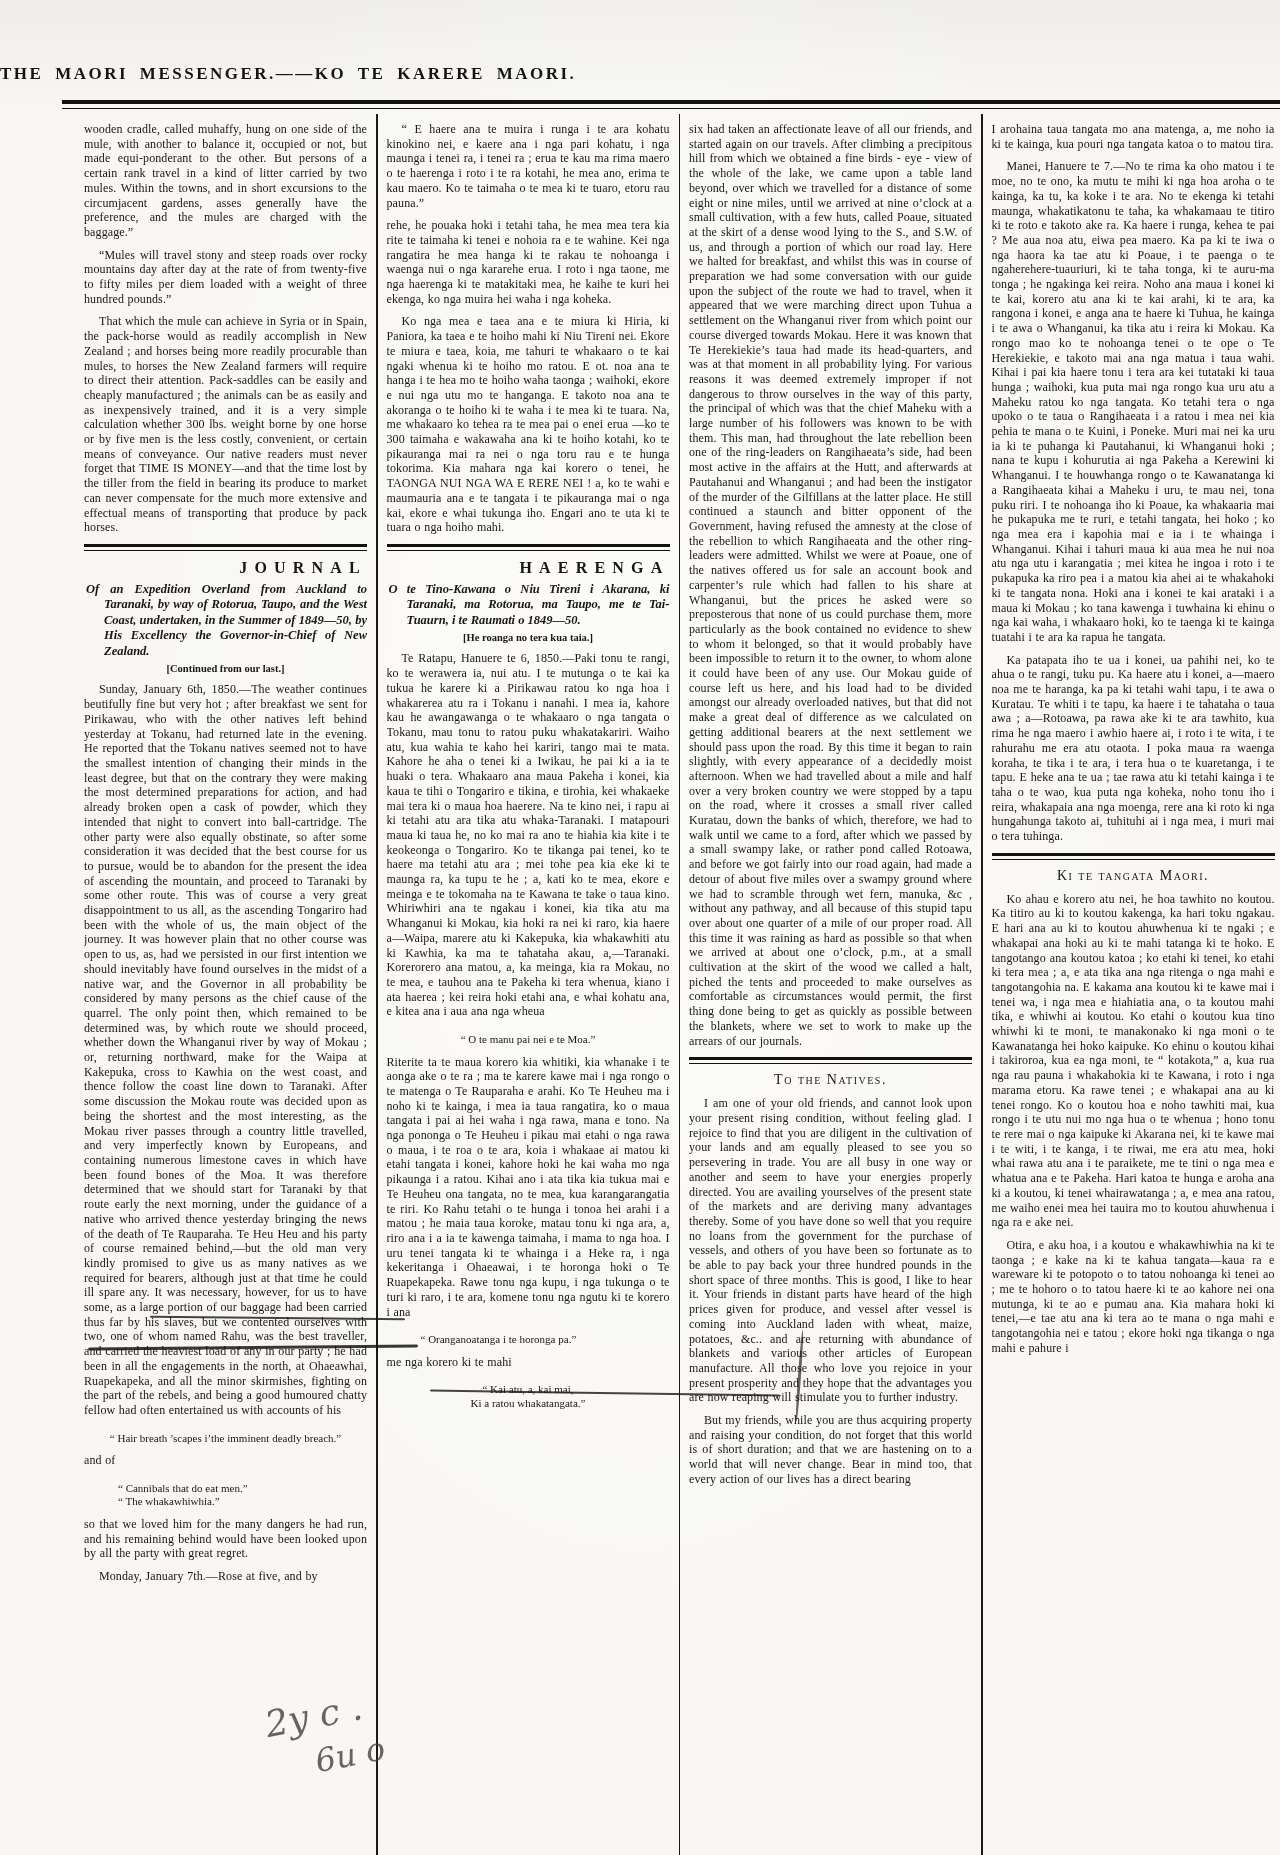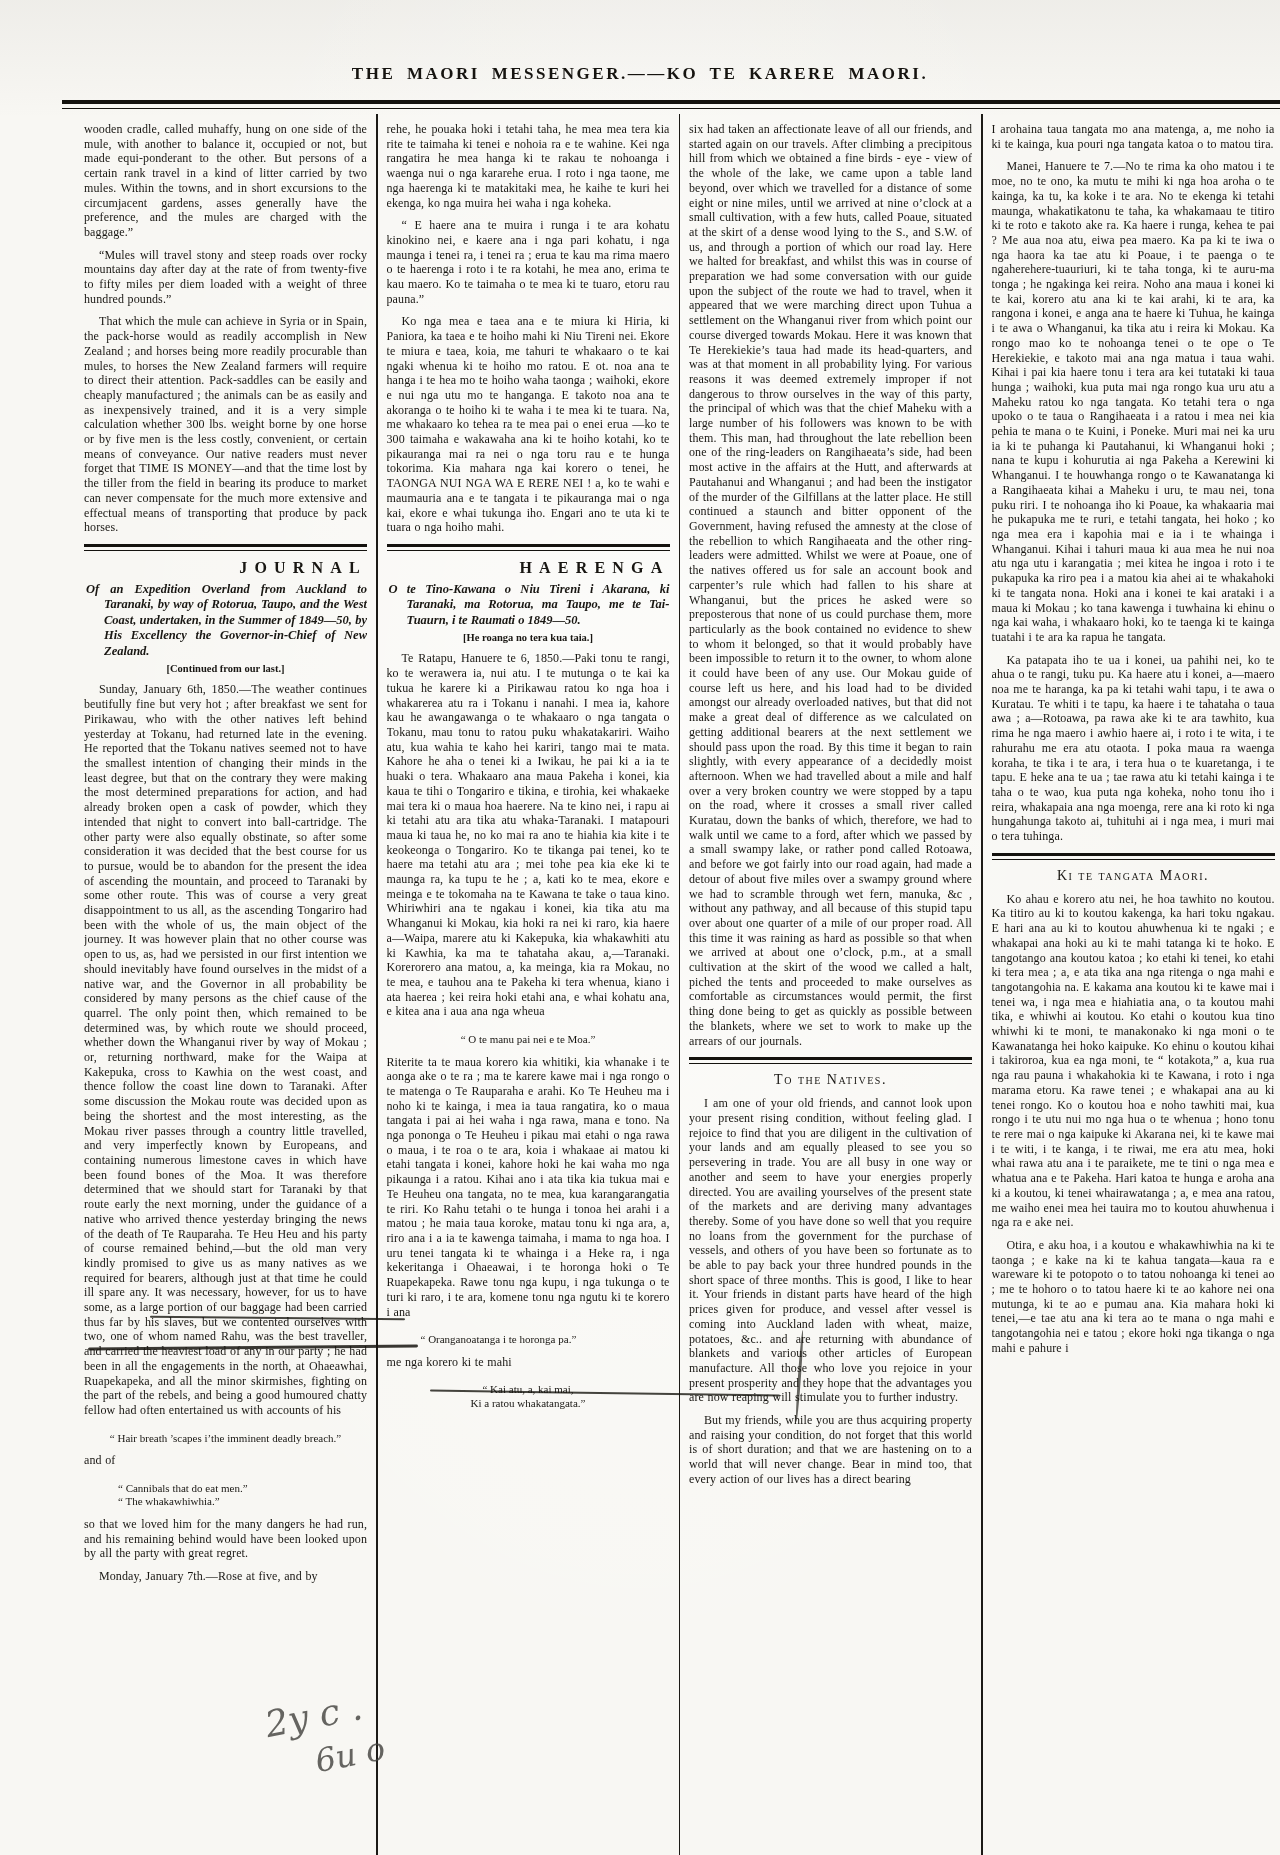--- a/index.html
+++ b/index.html
@@ -1,21 +1,21 @@
 <!DOCTYPE html>
 <html><head>
 <meta charset="utf-8">
 <style>
   html,body{margin:0;padding:0;background:#e8e6e0;}
   .page{position:relative;width:1280px;height:1855px;margin:0 auto;overflow:hidden;
         background:#f8f7f3;
         background-image:radial-gradient(ellipse at 50% 40%, rgba(255,255,255,.6) 0%, rgba(0,0,0,0) 60%),
                          linear-gradient(180deg, rgba(60,55,45,.05), rgba(0,0,0,0) 120px);
         color:#191713;font-family:"Liberation Serif","DejaVu Serif",serif;}
-  .masthead{position:absolute;top:64px;left:0;width:100%;text-align:center;
+  .masthead{position:absolute;top:64px;left:0;width:100%;
         font-weight:bold;font-size:17px;letter-spacing:2.5px;word-spacing:5px;color:#161410;}
   .head-rule{position:absolute;top:100px;left:62px;width:1218px;height:4px;
         border-top:4px solid #14120e;border-bottom:1.5px solid #14120e;}
   .cols{position:absolute;top:114px;left:84px;width:1192px;height:1741px;display:flex;overflow:hidden;}
   .col{width:283px;height:100%;overflow:hidden;text-align:justify;}
   .vsep{width:1.5px;background:#1c1a16;margin:0 9px;flex:none;}
   p.para{margin:8px 0 3px 0;font-size:12px;line-height:14.7px;text-indent:15px;
         letter-spacing:.1px;word-spacing:.5px;}
   p.para.noindent{text-indent:0;}
   .rule{height:3px;border-top:3px solid #14120e;border-bottom:1px solid #14120e;margin:9px 0 8px 0;}
@@ -59,22 +59,22 @@
         <p class="para noindent">and of</p>
         <div class="quote indent">
           <span class="quote-line">“ Cannibals that do eat men.”</span>
           <span class="quote-line">“ The whakawhiwhia.”</span>
         </div>
         <p class="para noindent">so that we loved him for the many dangers he had run, and his remaining behind would have been looked upon by all the party with great regret.</p>
         <p class="para">Monday, January 7th.—Rose at five, and by</p>
       </div>
     <div class="vsep"></div>
     <div class="col">
+        <p class="para">“ E haere ana te muira i runga i te ara kohatu kinokino nei, e kaere ana i nga pari kohatu, i nga maunga i tenei ra, i tenei ra ; erua te kau ma rima maero o te haerenga i roto i te ra kotahi, he mea ano, erima te kau maero.  Ko te taimaha o te mea ki te tuaro, etoru rau pauna.”</p>
         <p class="para noindent">rehe, he pouaka hoki i tetahi taha, he mea mea tera kia rite te taimaha ki tenei e nohoia ra e te wahine.  Kei nga rangatira he mea hanga ki te rakau te nohoanga i waenga nui o nga kararehe erua.  I roto i nga taone, me nga haerenga ki te matakitaki mea, he kaihe te kuri hei ekenga, ko nga muira hei waha i nga koheka.</p>
-        <p class="para">“ E haere ana te muira i runga i te ara kohatu kinokino nei, e kaere ana i nga pari kohatu, i nga maunga i tenei ra, i tenei ra ; erua te kau ma rima maero o te haerenga i roto i te ra kotahi, he mea ano, erima te kau maero.  Ko te taimaha o te mea ki te tuaro, etoru rau pauna.”</p>
         <p class="para">Ko nga mea e taea ana e te miura ki Hiria, ki Paniora, ka taea e te hoiho mahi ki Niu Tireni nei.  Ekore te miura e taea, koia, me tahuri te whakaaro o te kai ngaki whenua ki te hoiho mo ratou.  E ot. noa ana te hanga i te hea mo te hoiho waha taonga ; waihoki, ekore e nui nga utu mo te hanganga.  E takoto noa ana te akoranga o te hoiho ki te waha i te mea ki te tuara.  Na, me whakaaro ko tehea ra te mea pai o enei erua —ko te 300 taimaha e wakawaha ana ki te hoiho kotahi, ko te pikauranga mai ra nei o nga toru rau e te hunga tokorima.  Kia mahara nga kai korero o tenei, he TAONGA NUI NGA WA E RERE NEI ! a, ko te wahi e maumauria ana e te tangata i te pikauranga mai o nga kai, ekore e whai tukunga iho. Engari ano te uta ki te tuara o nga hoiho mahi.</p>
         <div class="rule"></div>
         <div class="sec-head">HAERENGA</div>
         <div class="sub">O te Tino-Kawana o Niu Tireni i Akarana, ki Taranaki, ma Rotorua, ma Taupo, me te Tai-Tuaurn, i te Raumati o 1849—50.</div>
         <div class="note">[He roanga no tera kua taia.]</div>
         <p class="para">Te Ratapu, Hanuere te 6, 1850.—Paki tonu te rangi, ko te werawera ia, nui atu.  I te mutunga o te kai ka tukua he karere ki a Pirikawau ratou ko nga hoa i whakarerea atu ra i Tokanu i nanahi.  I mea ia, kahore kau he awangawanga o te whakaaro o nga tangata o Tokanu, mau tonu to ratou puku whakatakariri.  Waiho atu, kua wahia te kaho hei kariri, tango mai te mata.  Kahore he aha o tenei ki a Iwikau, he pai ki a ia te huaki o tera.  Whakaaro ana maua Pakeha i konei, kia kaua te tihi o Tongariro e tikina, e tirohia, kei whakaeke mai tera ki o maua hoa haerere. Na te kino nei, i rapu ai ki tetahi atu ara tika atu whaka-Taranaki.  I matapouri maua ki taua he, no ko mai ra ano te hiahia kia kite i te keokeonga o Tongariro.  Ko te tikanga pai tenei, ko te haere ma tetahi atu ara ; mei tohe pea kia eke ki te maunga ra, ka tupu te he ; a, kati ko te mea, ekore e meinga e te tokomaha na te Kawana te take o taua kino.  Whiriwhiri ana te ngakau i konei, kia tika atu ma Whanganui ki Mokau, kia hoki ra nei ki raro, kia haere a—Waipa, marere atu ki Kakepuka, kia whakawhiti atu ki Kawhia, ka ma te tahataha akau, a,—Taranaki.  Korerorero ana matou, a, ka meinga, kia ra Mokau, no te mea, e tauhou ana te Pakeha ki tera whenua, kiano i ata haerea ; kei reira hoki etahi ana, e whai kohatu ana, e kitea ana i aua ana nga wheua</p>
         <div class="quote center">
           <span class="quote-line">“ O te manu pai nei e te Moa.”</span>
         </div>
         <p class="para noindent">Riterite ta te maua korero kia whitiki, kia whanake i te aonga ake o te ra ; ma te karere kawe mai i nga rongo o te matenga o Te Rauparaha e arahi.  Ko Te Heuheu ma i noho ki te kainga, i mea ia taua rangatira, ko o maua tangata i pai ai hei waha i nga rawa, mana e tono.  Na nga pononga o Te Heuheu i pikau mai etahi o nga rawa o maua, i te roa o te ara, koia i whakaae ai matou ki etahi tangata i konei, kahore hoki he kai waha mo nga pikaunga i a ratou.  Kihai ano i ata tika kia tukua mai e Te Heuheu ona tangata, no te mea, kua karangarangatia te riri.  Ko Rahu tetahi o te hunga i tonoa hei arahi i a matou ; he maia taua koroke, matau tonu ki nga ara, a, riro ana i a ia te kawenga taimaha, i mama to nga hoa.  I uru tenei tangata ki te whainga i a Heke ra, i nga kekeritanga i Ohaeawai, i te horonga hoki o Te Ruapekapeka.  Rawe tonu nga kupu, i nga tukunga o te turi ki raro, i te ara, komene tonu nga ngutu ki te korero i ana</p>

